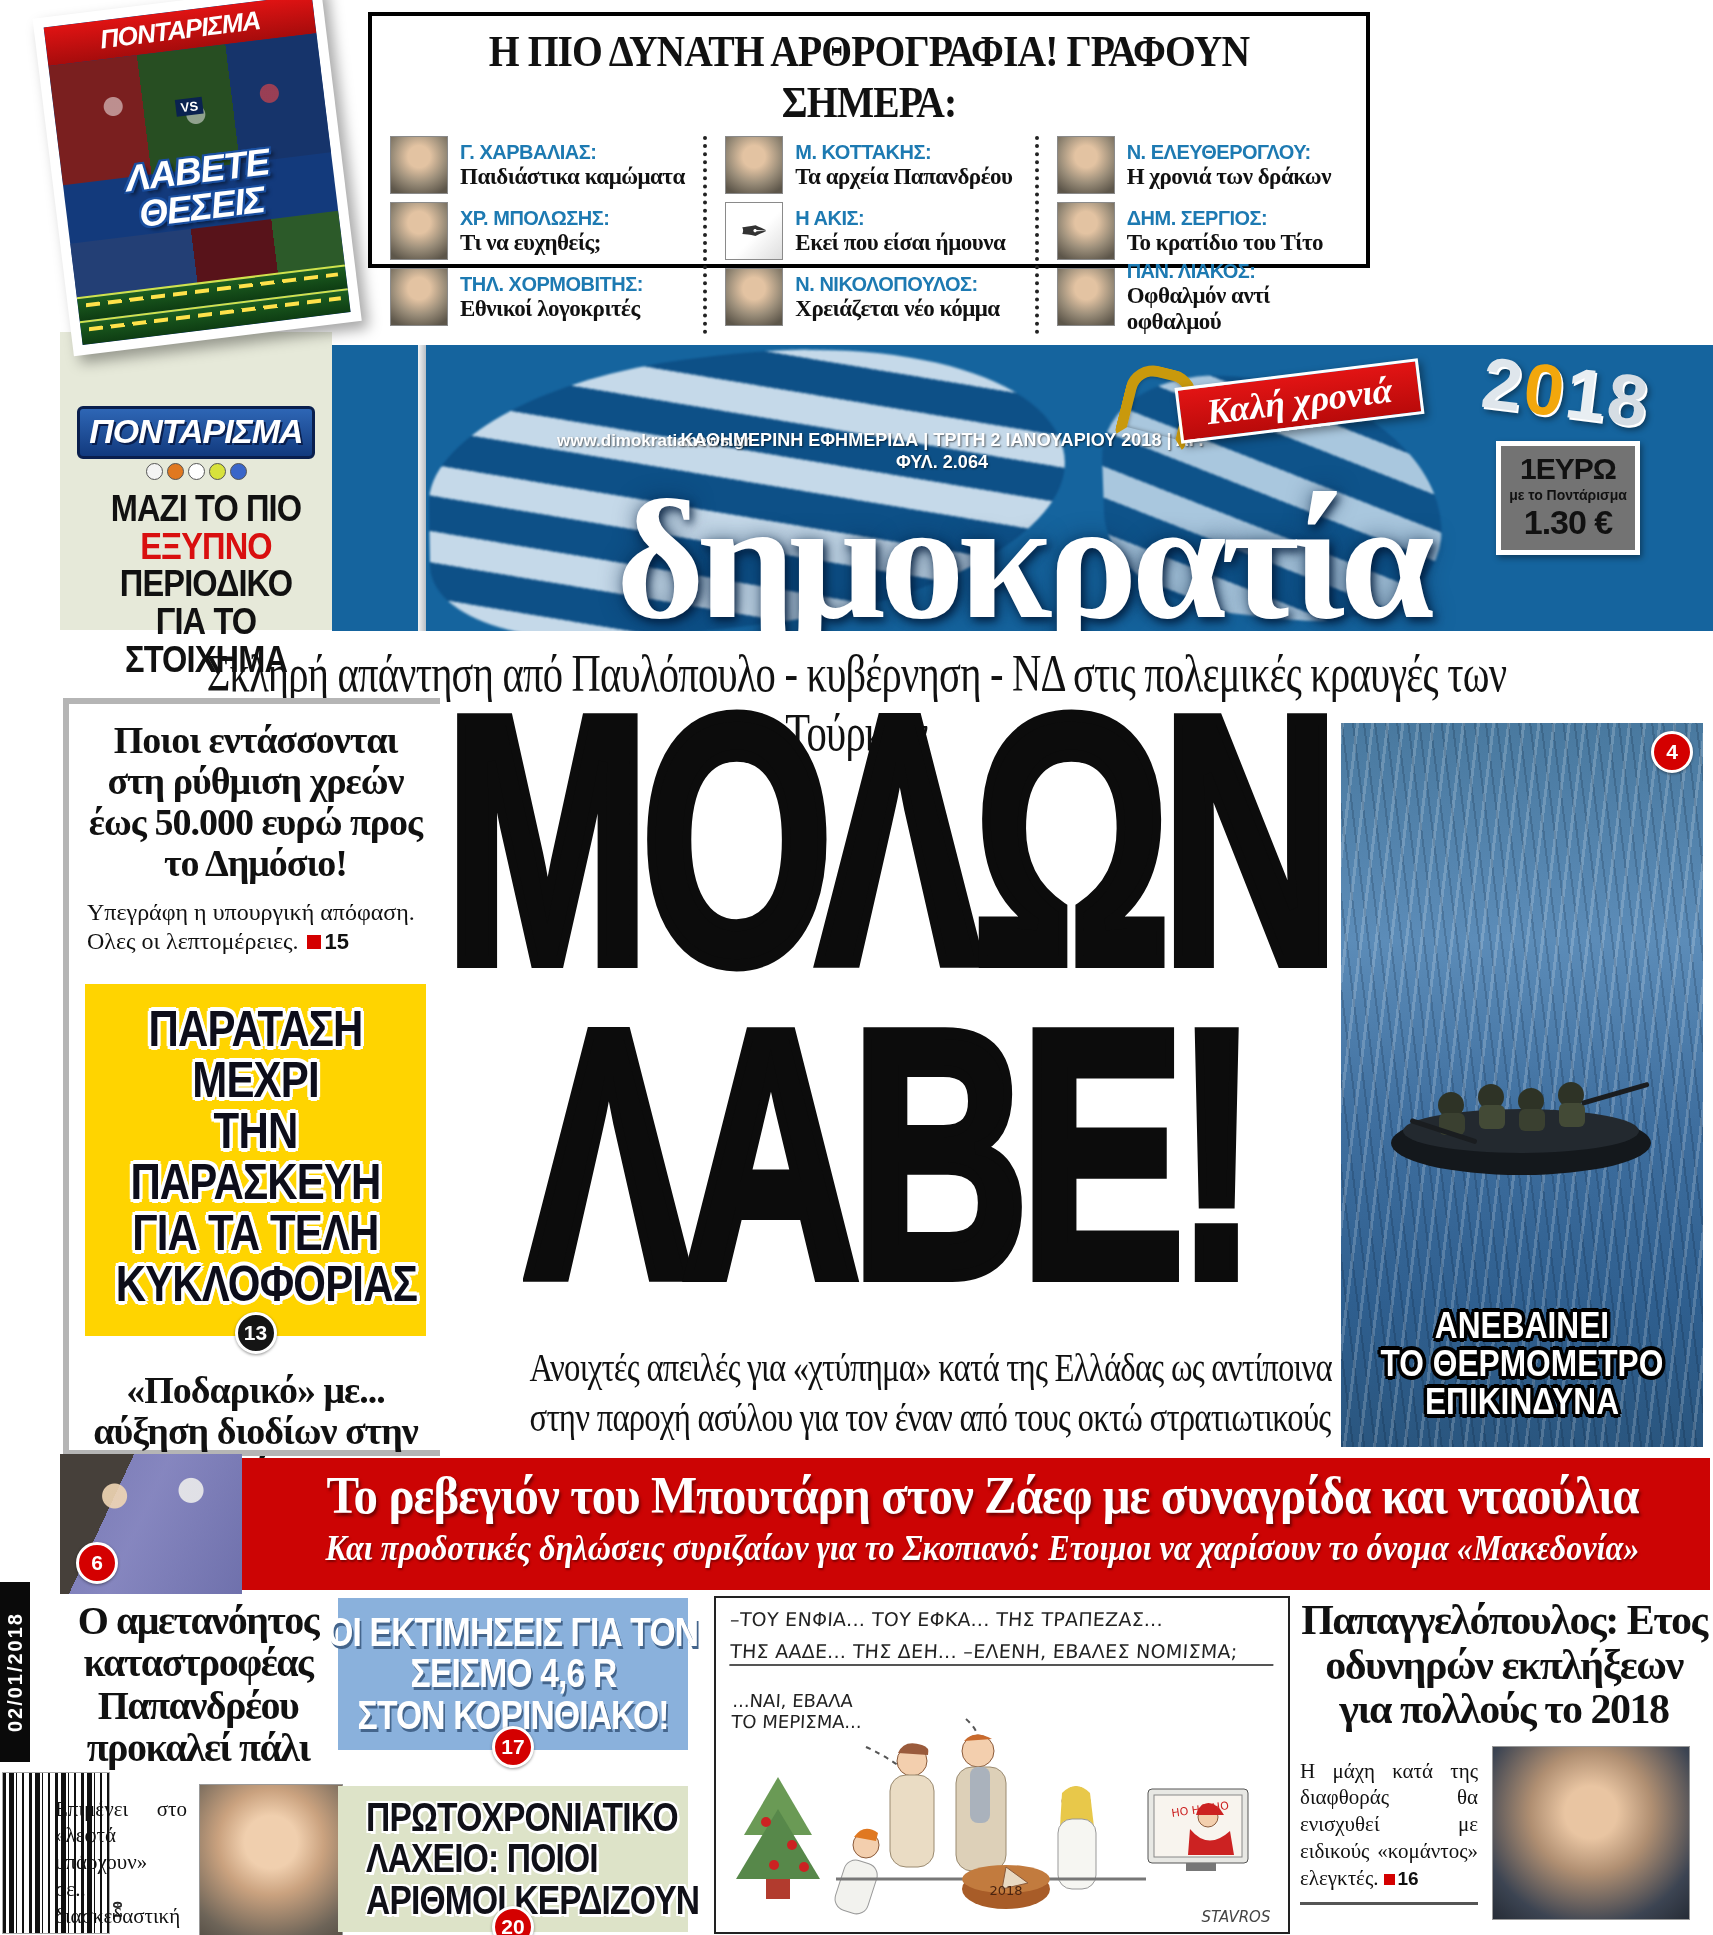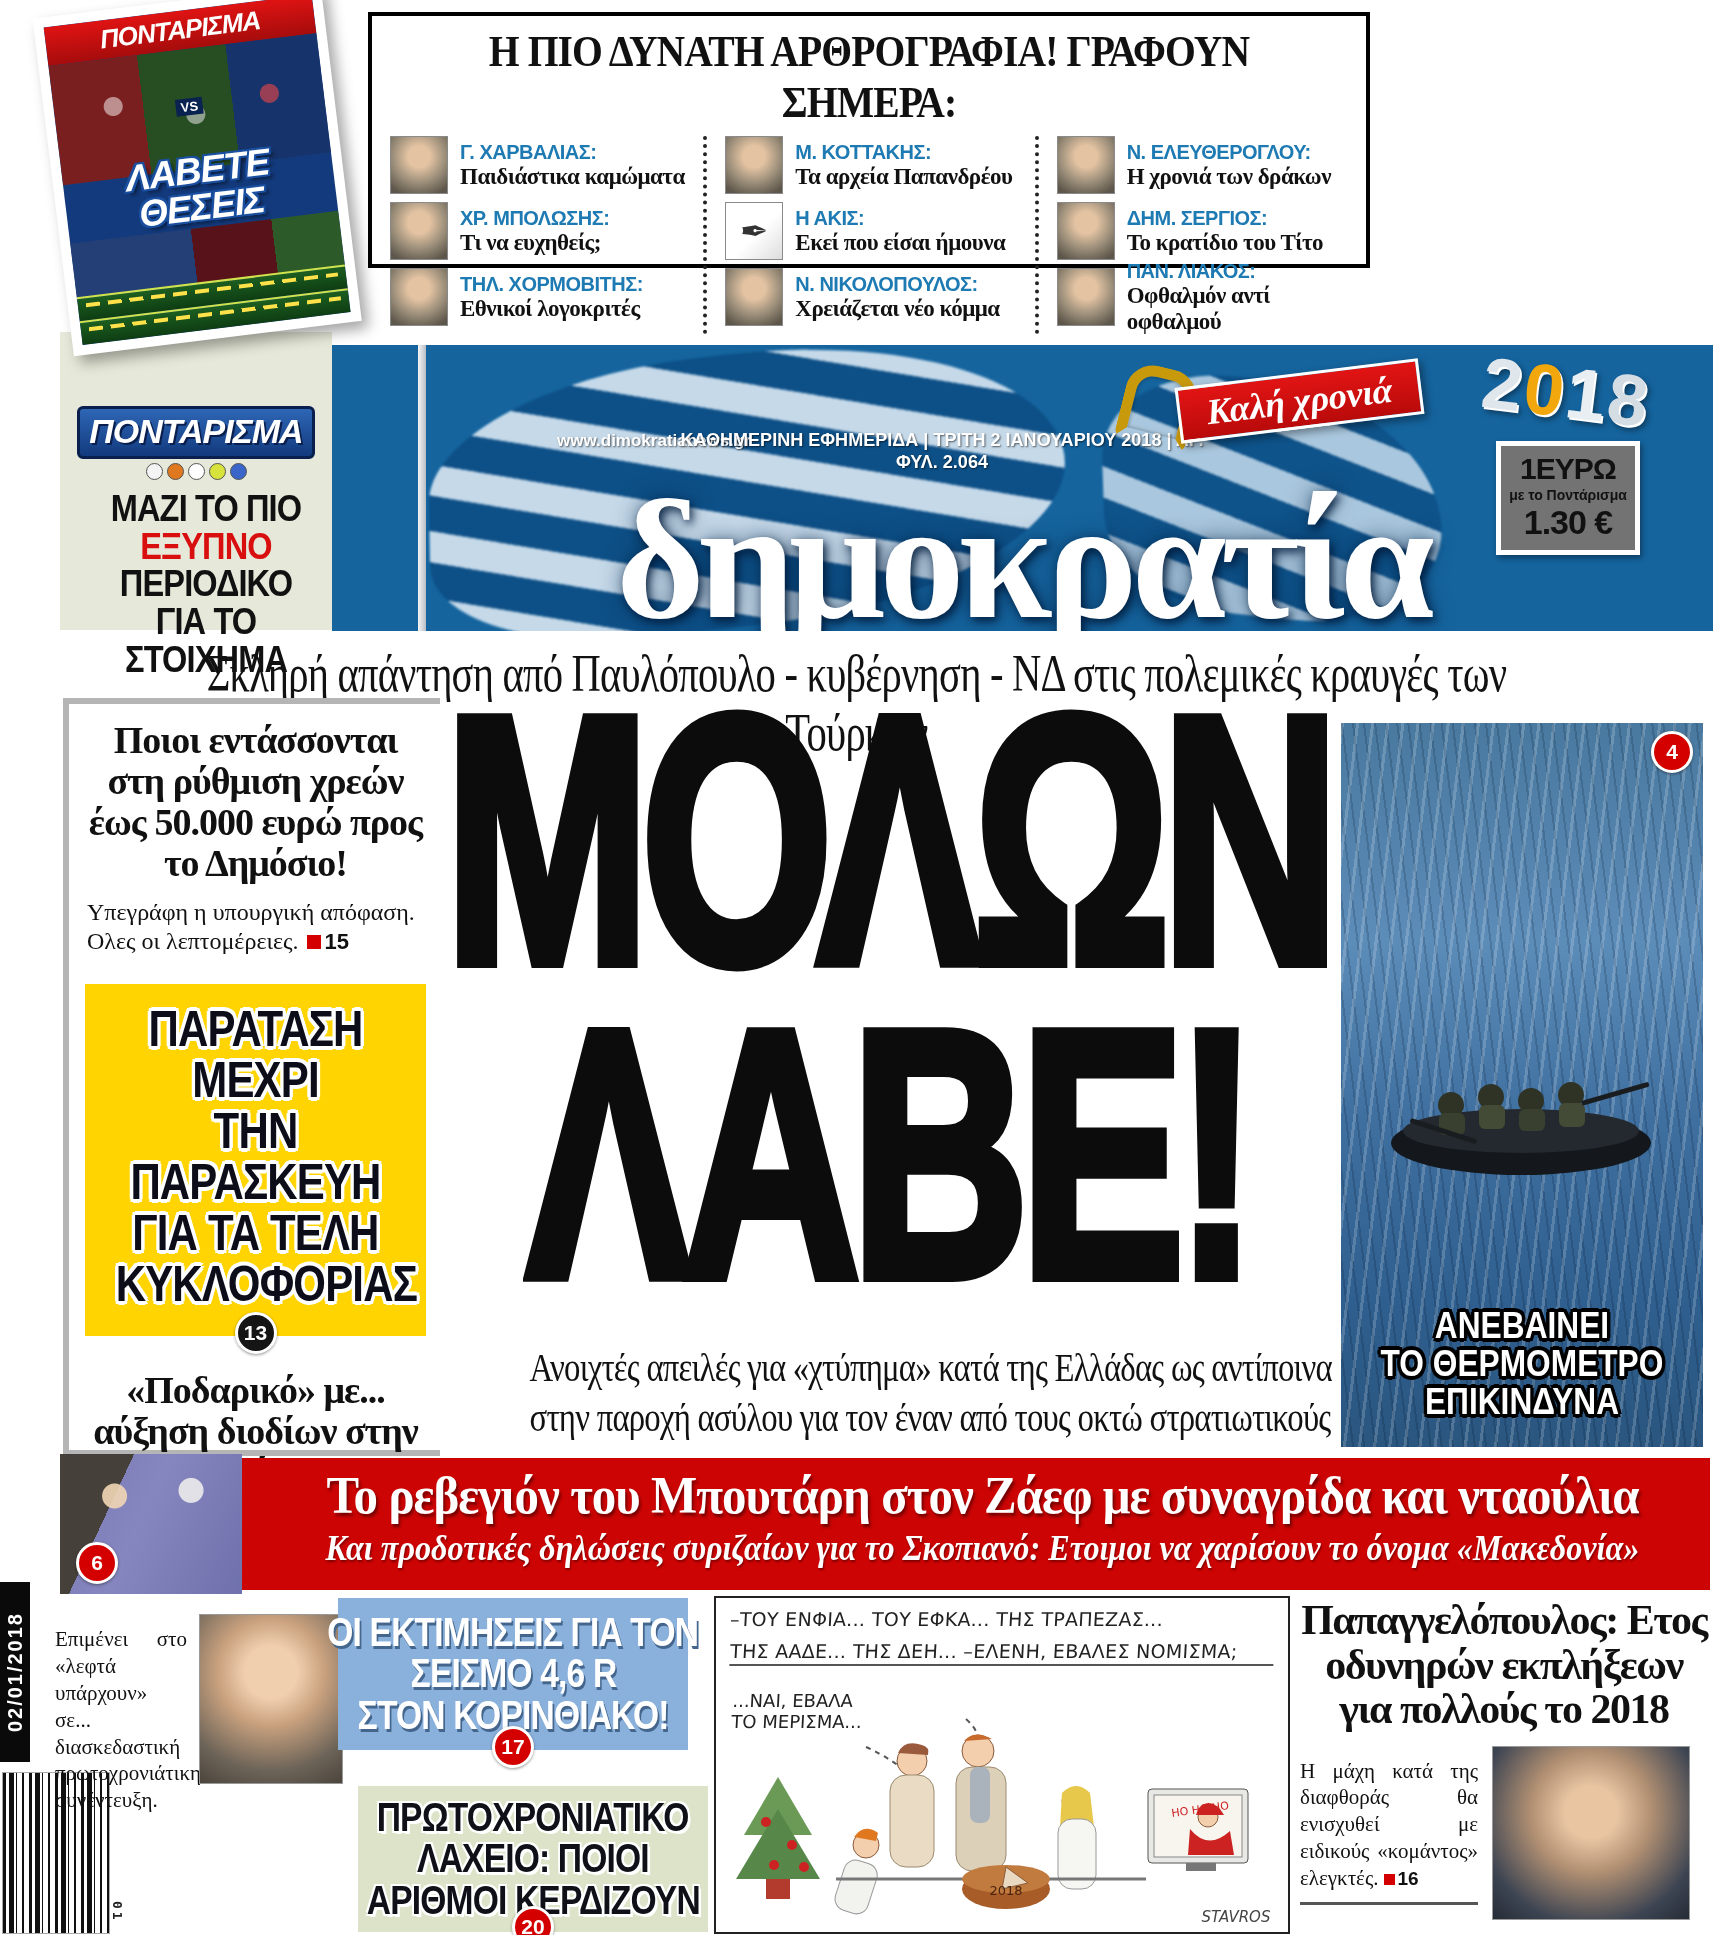--- a/index.html
+++ b/index.html
@@ -168,21 +168,21 @@
   #papandreou{left:55px;top:1600px;width:286px;}
   #papandreou .bphoto-frame{width:142px;height:168px;flex:0 0 142px;}
   #papandreou .bstory-body{width:132px;}
 
   #quakebox{left:338px;top:1598px;width:350px;height:152px;background:#8ab1dc;position:absolute;
      display:flex;flex-direction:column;align-items:center;justify-content:center;}
   #quakebox .ql{font:900 40px "Liberation Sans",sans-serif;color:#fff;line-height:1.04;letter-spacing:-1px;
      transform:scaleX(.84);text-shadow:2px 3px 0 #44658c;white-space:nowrap;}
   #quakebox .badge{bottom:-18px;}
   #lotterybox{left:338px;top:1786px;width:350px;height:146px;background:#dde3c8;position:absolute;
-     display:flex;flex-direction:column;align-items:center;justify-content:center;margin-left:20px;}
+     display:flex;flex-direction:column;justify-content:center;}
   #lotterybox .ll{font:900 40px "Liberation Sans",sans-serif;color:#101018;line-height:1.04;letter-spacing:-1px;
      transform:scaleX(.84);white-space:nowrap;
      text-shadow:-2px -2px 0 #fff,2px -2px 0 #fff,-2px 2px 0 #fff,3px 3px 0 #fff;}
   #lotterybox .badge{bottom:-16px;}
 
   #cartoon{left:714px;top:1596px;width:576px;height:338px;background:#fff;border:2px solid #222;box-sizing:border-box;}
   #cartoon .cap{margin:10px 14px 0;font:normal 19px "DejaVu Sans",sans-serif;color:#222;letter-spacing:.3px;transform:skewX(-3deg);}
   #cartoon .cap2{border-bottom:2px solid #555;padding-bottom:2px;}
   #cartoon .bubble{position:absolute;left:16px;top:92px;width:150px;
      font:normal 18px "DejaVu Sans",sans-serif;color:#222;transform:skewX(-3deg);}
@@ -382,20 +382,21 @@
   </div>
 
   <div id="sidedate" class="abs">
       <span>02/01/2018</span>
     </div>
   <div id="barcode" class="abs">
       <span class="bc-num">01</span>
     </div>
 
   <div id="papandreou" class="abs">
+    <div class="bstory-title">Ο αμετανόητος καταστροφέας Παπανδρέου προκαλεί πάλι</div>
     <div class="bstory-flex">
       <div>
         <div class="bstory-body"><span>Επιμένει στο «λεφτά υπάρχουν» σε... διασκεδαστική πρωτοχρονιάτικη συνέντευξη.</span></div>
 
       </div>
       <div class="bphoto-frame"></div>
     </div>
   </div>
 
   <div id="quakebox">

